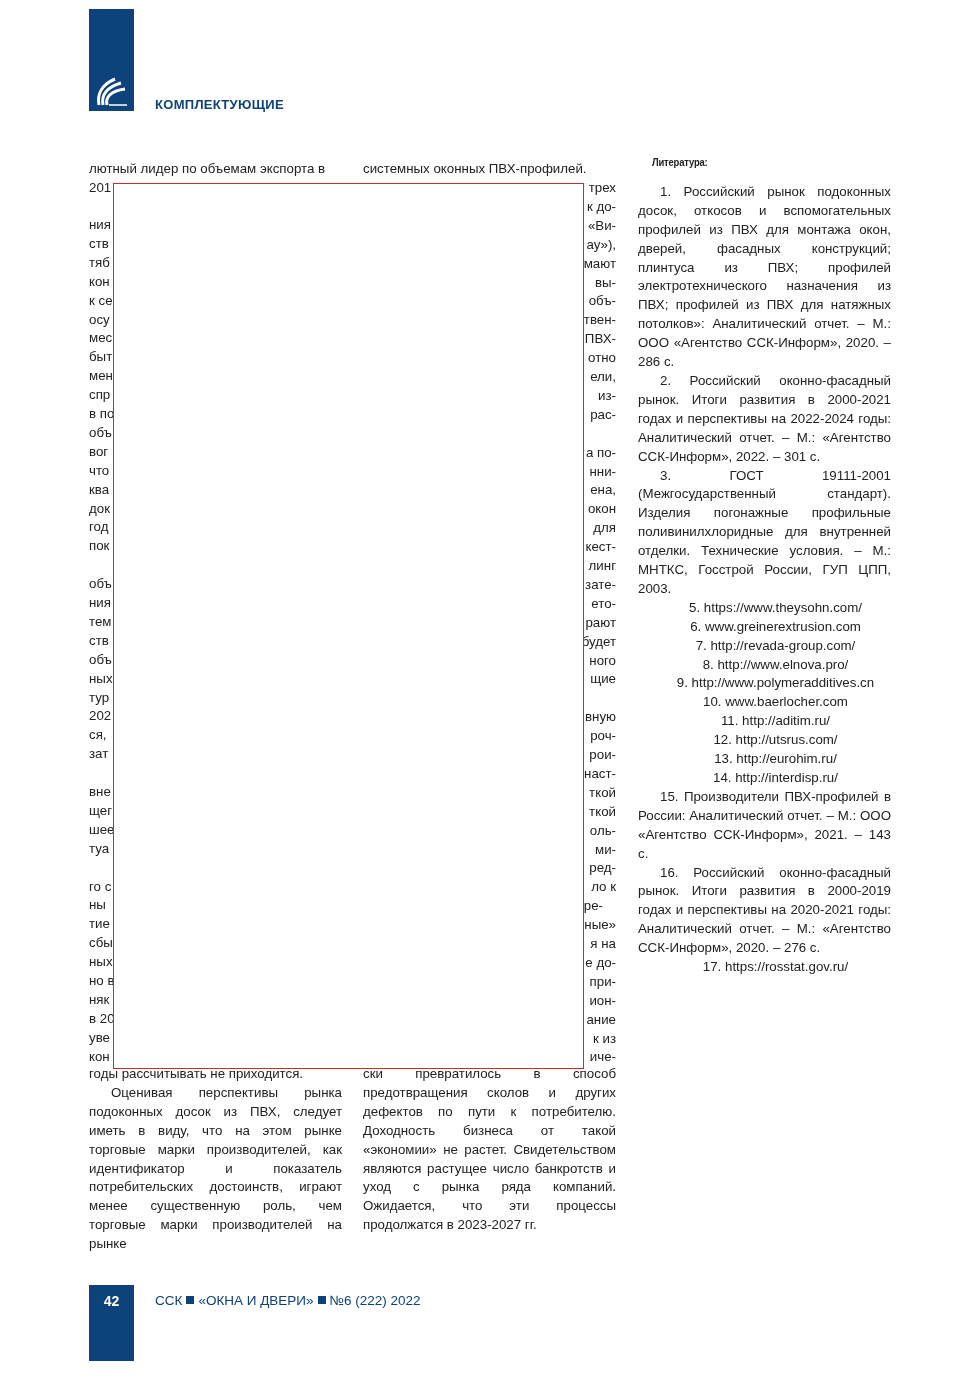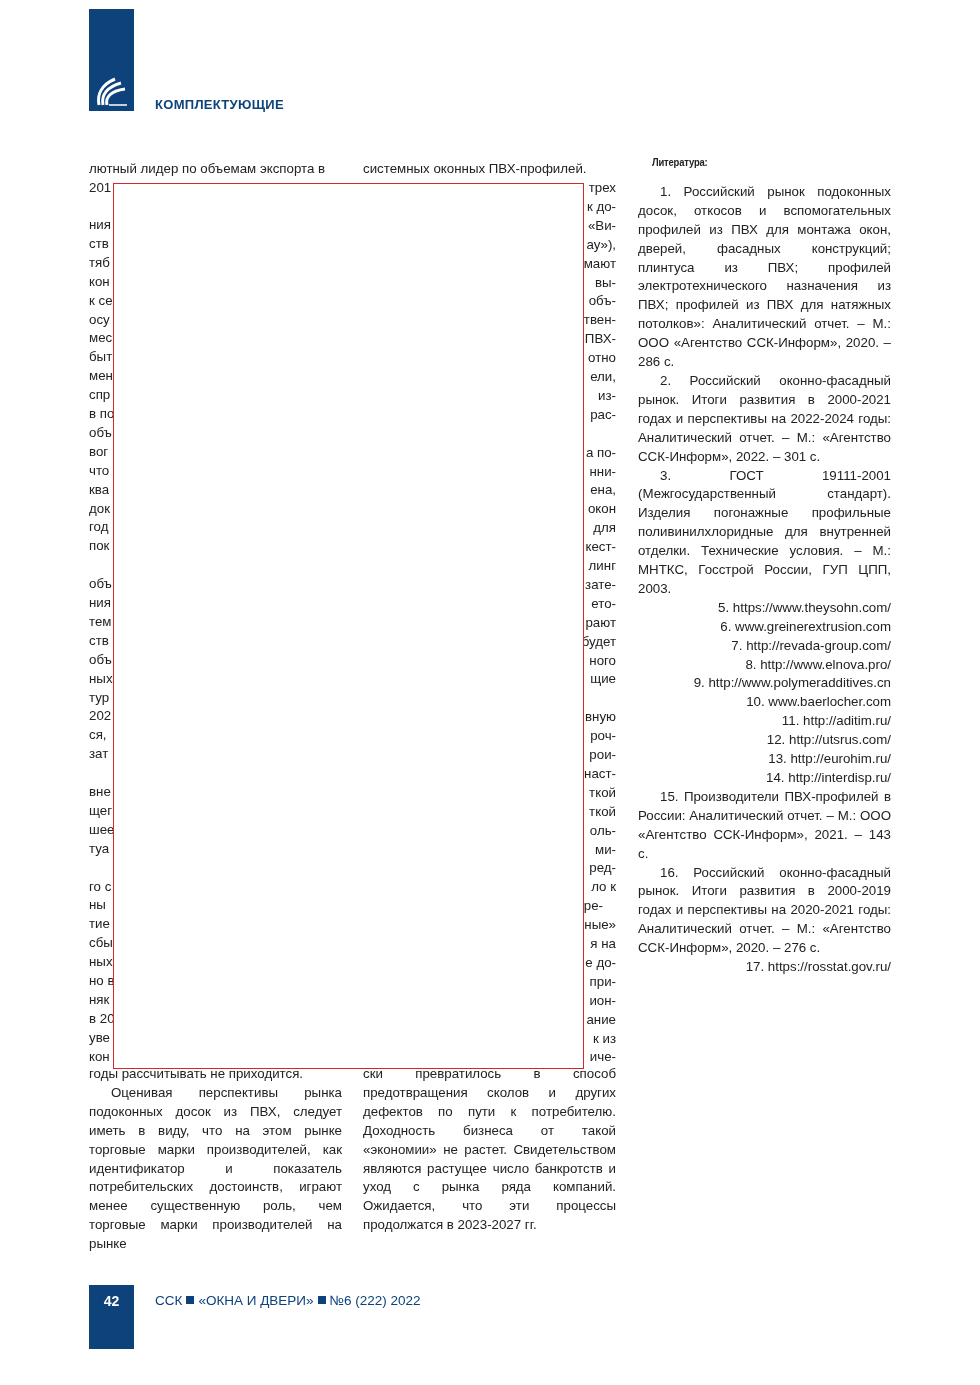--- a/index.html
+++ b/index.html
@@ -12,24 +12,24 @@
   .col { position: absolute; font-size: 13.3px; line-height: 18.9px; text-align: justify; }
   .col p { margin: 0; }
   .col-left { left: 89px; top: 160px; width: 253px; }
   .col-mid { left: 363px; top: 160px; width: 253px; }
   .col-right { left: 638px; top: 153px; width: 253px; }
   .frag { position: absolute; font-size: 13.3px; line-height: 18.9px; white-space: nowrap; }
   .indent { text-indent: 22px; }
   .refs-title { font-family: "Liberation Sans", sans-serif; font-weight: bold; font-size: 10.5px;
                 margin: 0 0 11px 14px; letter-spacing: -0.2px; transform: scaleX(0.9); transform-origin: left; }
   .ref { text-indent: 22px; margin: 0; }
-  .ref.link { text-align: right; }
+  .ref.link { text-align: center; }
   .overlay-box { position: absolute; left: 113px; top: 183px; width: 471px; height: 886px;
                  background: #ffffff; border: 1px solid #d9262b; box-sizing: border-box; }
-  .footer-bar { position: absolute; left: 89px; top: 1285px; width: 45px; height: 64px; background: #0d427a; }
+  .footer-bar { position: absolute; left: 89px; top: 1285px; width: 45px; height: 76px; background: #0d427a; }
   .page-num { position: absolute; left: 0; top: 8px; width: 45px; text-align: center; color: #fff;
               font-weight: bold; font-size: 14px; }
   .footer-text { position: absolute; left: 155px; top: 1293px; font-size: 13.5px; color: #0d427a; }
   .footer-text .sq { display: inline-block; width: 8px; height: 8px; background: #0d427a; margin: 0 4px 2px 4px; vertical-align: middle; }
 </style>
 </head>
 <body>
 
 <div class="brand-bar">
   <svg class="logo" viewBox="0 0 36 40">

